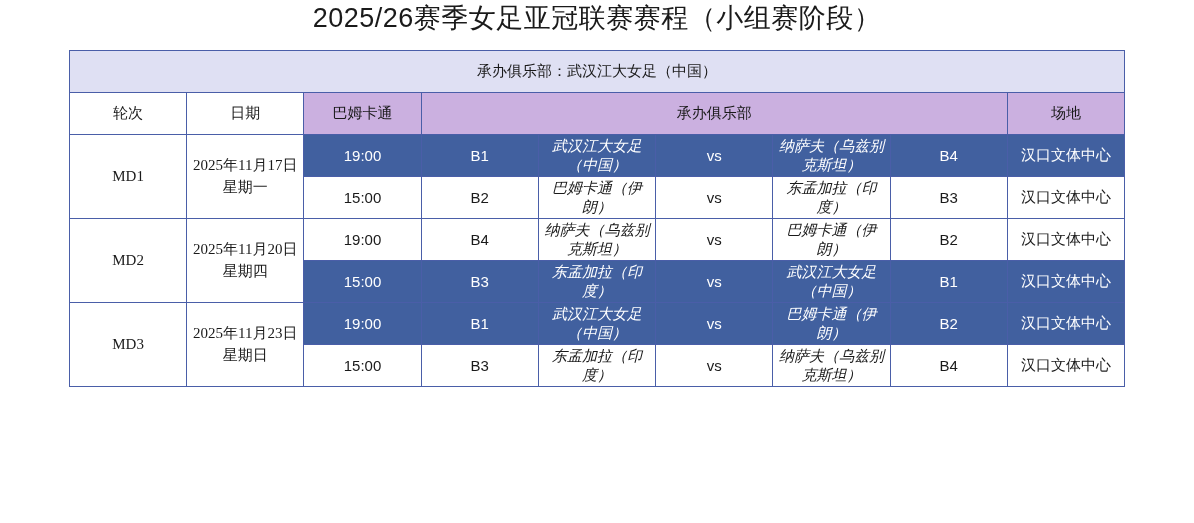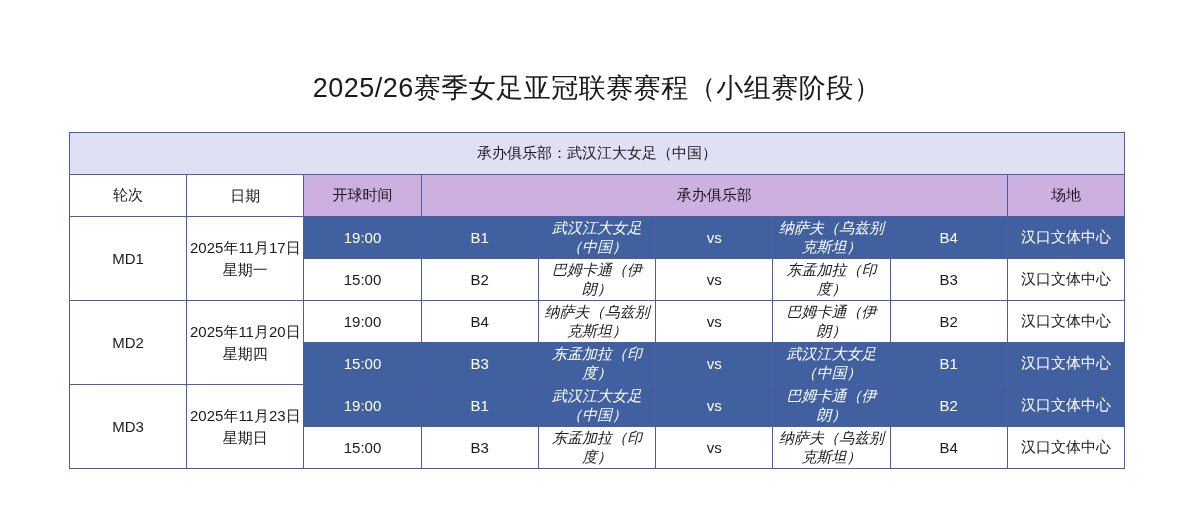--- a/index.html
+++ b/index.html
@@ -13,26 +13,25 @@
     font-family: "Liberation Sans", sans-serif;
     color: #000000;
     overflow: hidden;
   }
   #page-title {
     text-align: center;
     font-size: 27px;
     font-weight: 400;
     color: #1a1a1a;
     margin: 0;
-    padding-top: 70px;
     letter-spacing: 0.5px;
   }
   .table-wrap {
     width: 1056px;
-    margin: 26px auto 0 auto;
+    margin: 14px auto 0 auto;
   }
   table.schedule {
     border-collapse: collapse;
     width: 100%;
     table-layout: fixed;
   }
   table.schedule td, table.schedule th {
     border: 1px solid #4a5ea8;
     font-weight: normal;
     font-size: 15px;
@@ -85,38 +84,39 @@
   tr.hl td {
     background: #41609f;
     color: #ffffff;
   }
   tr.plain td {
     background: #ffffff;
   }
   td.round, td.date {
     background: #ffffff !important;
     color: #1a1a1a !important;
+    font-family: Liberation Serif, serif;
   }
   .date-line { display: block; }
 </style>
 </head>
 <body>
 
 <h1 id="page-title">2025/26赛季女足亚冠联赛赛程（小组赛阶段）</h1>
 
 <div class="table-wrap">
   <table class="schedule">
     <tbody>
       <tr class="host-row">
         <td colspan="9">承办俱乐部：武汉江大女足（中国）</td>
       </tr>
       <tr class="hdr-row">
         <td class="round">轮次</td>
         <td class="date">日期</td>
-        <td class="time">开球时间</td>
+        <td class="time">巴姆卡通</td>
         <td colspan="5">承办俱乐部</td>
         <td class="venue">场地</td>
       </tr>
 
       <tr class="hl">
         <td class="round" rowspan="2">MD1</td>
         <td class="date" rowspan="2">
           <span class="date-line">2025年11月17日</span>
           <span class="date-line">星期一</span>
         </td>

